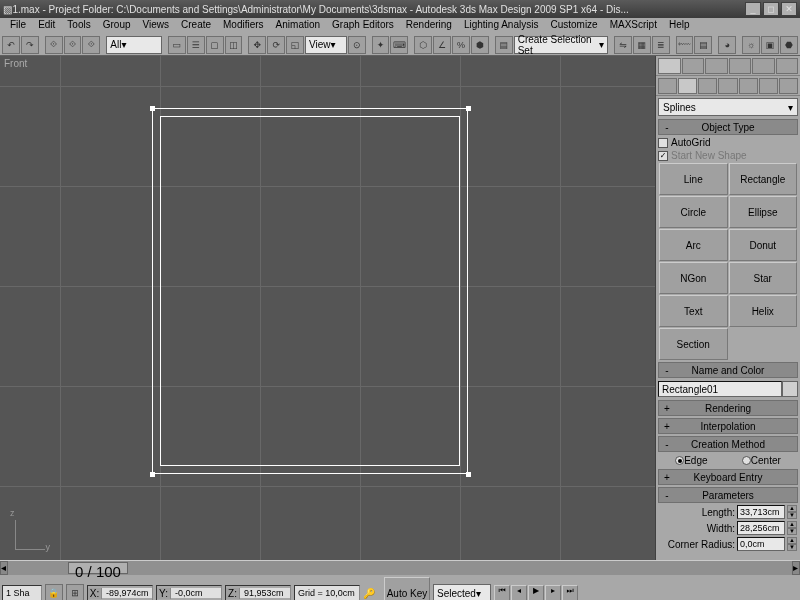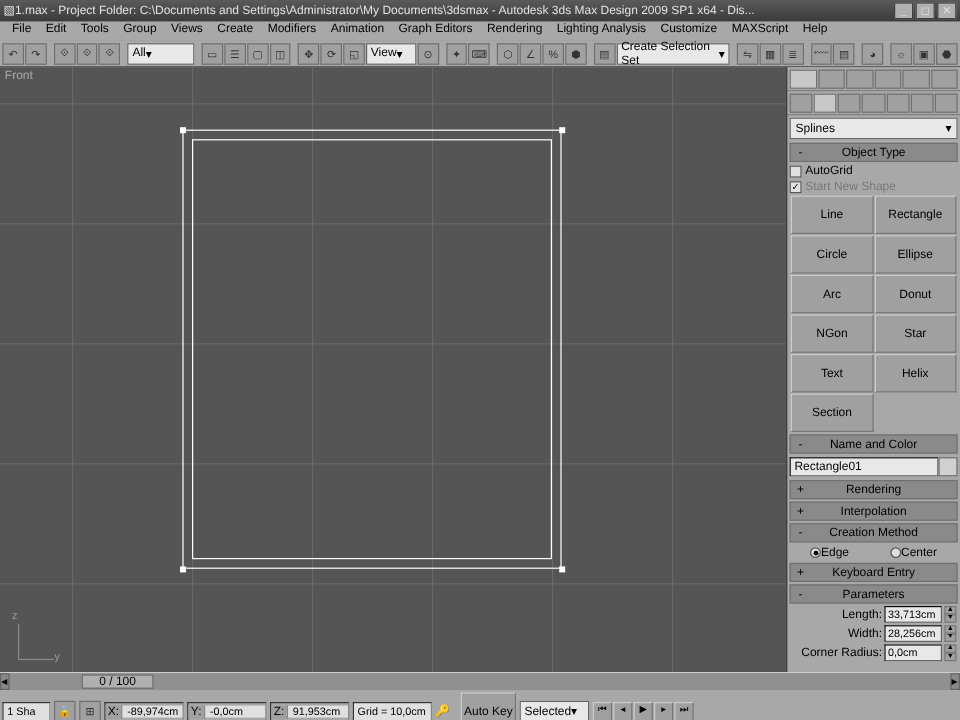--- a/index.html
+++ b/index.html
@@ -45,21 +45,21 @@
 .radio { display: flex; align-items: center; gap: 0; }
 .rdot { width: 9px; height: 9px; border: 1px solid #555; border-radius: 50%; background: #e0e0e0; display: flex; align-items: center; justify-content: center; }
 .rdot.on::after { content: ''; width: 4px; height: 4px; background: #000; border-radius: 50%; }
 .paramrow { display: flex; align-items: center; justify-content: center; padding: 1px 3px; gap: 2px; }
 .paramrow label { flex: 1; text-align: right; }
 .spinner { width: 48px; height: 14px; background: #e8e8e8; border: 1px inset #666; padding: 0 2px; display: flex; align-items: center; font-size: 9px; }
 .spinbtns { width: 10px; height: 14px; display: flex; flex-direction: column; }
 .spinbtns div { flex: 1; background: #a0a0a0; border: 1px solid #777; font-size: 6px; text-align: center; line-height: 5px; }
 .timesect { height: 40px; background: #a8a8a8; border-top: 1px solid #ccc; display: flex; flex-direction: column; }
 .timeline { height: 16px; background: #909090; display: flex; align-items: center; }
-.timeslider { width: 60px; height: 12px; background: #b0b0b0; border: 1px solid #666; margin-left: 60px; text-align: center; font-size: 10px; }
+.timeslider { width: 60px; height: 12px; background: #b0b0b0; border: 1px solid #666; margin-left: 60px; text-align: center; font-size: 15px; }
 .statusbar { flex: 1; display: flex; align-items: center; gap: 3px; padding: 2px; }
 .statbox { height: 16px; background: #e0e0e0; border: 1px inset #888; padding: 0 3px; display: flex; align-items: center; font-size: 9px; }
 .statfield { height: 16px; border: 1px inset #888; display: flex; align-items: center; }
 .statfield .lab { width: 14px; background: #a0a0a0; text-align: center; border-right: 1px solid #888; }
 .statfield .val { width: 50px; background: #e0e0e0; padding: 0 4px; font-size: 9px; }
 .playbtns { display: flex; gap: 1px; }
 .playbtn { width: 16px; height: 16px; background: #a0a0a0; border: 1px outset #ccc; font-size: 8px; text-align: center; }
 </style>
 </head>
 <body>

